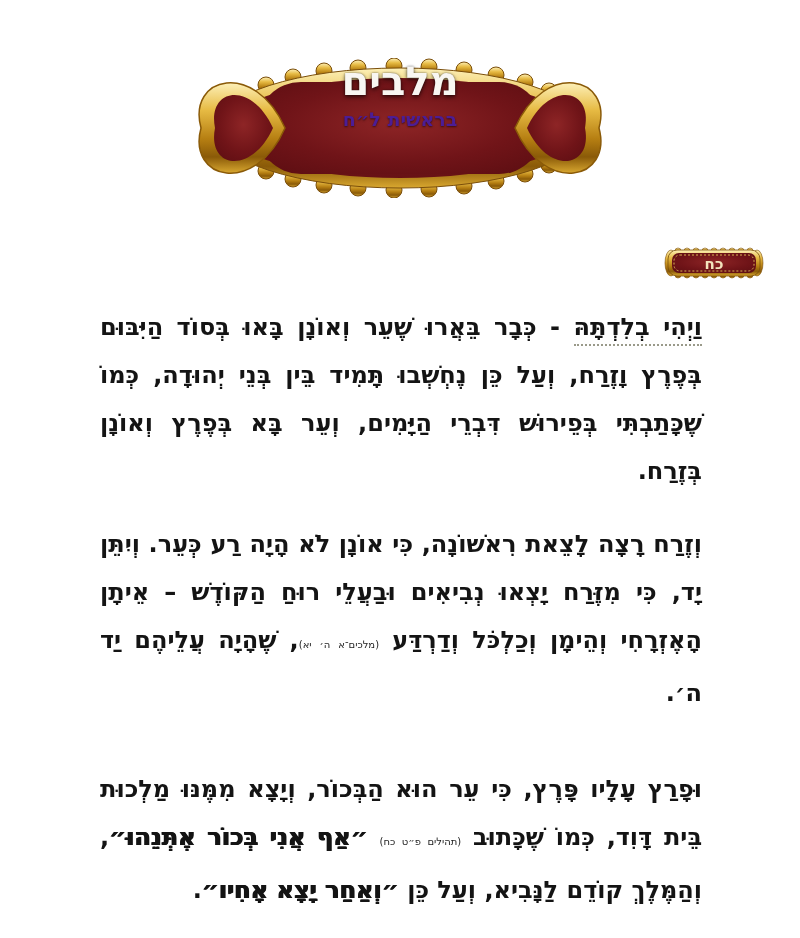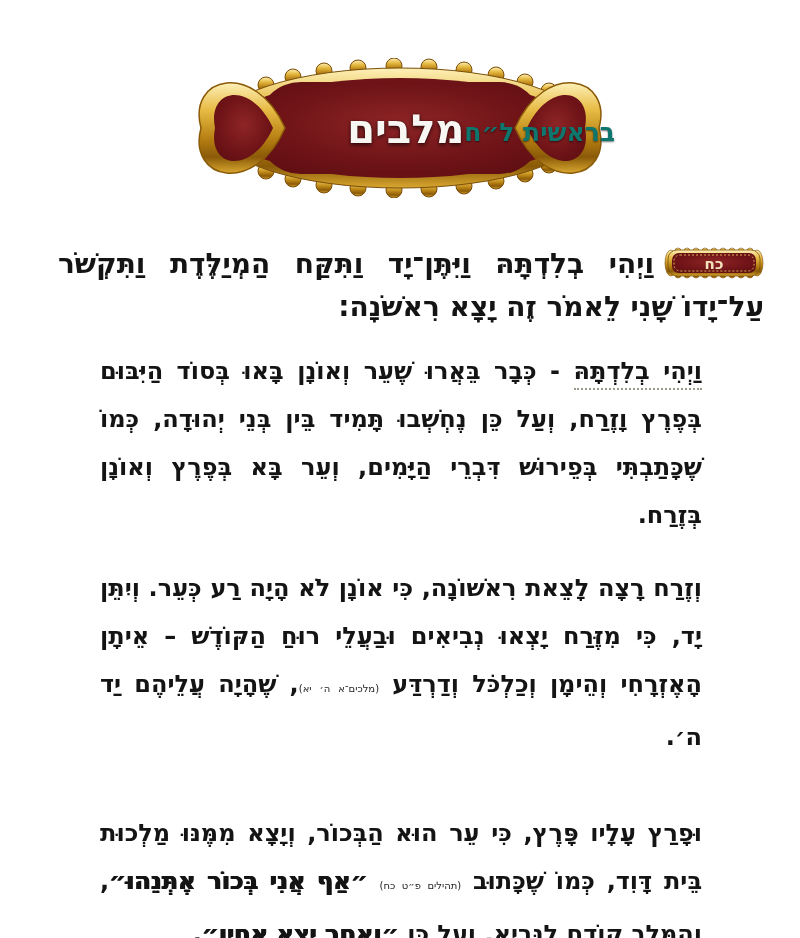--- a/index.html
+++ b/index.html
@@ -5,29 +5,29 @@
   html,body{margin:0;padding:0;background:#ffffff;}
   .page{
     position:relative;width:800px;height:938px;margin:0 auto;
     background:#ffffff;overflow:hidden;
     font-family:"DejaVu Sans",sans-serif;color:#141414;
   }
   
   .banner{position:relative;width:430px;height:140px;margin:58px auto 0 auto;}
   .banner svg{display:block;width:430px;height:140px;}
   .banner-text{
-    position:absolute;inset:0;display:flex;flex-direction:row;
-    align-items:center;justify-content:flex-end;padding-top:2px;pointer-events:none;
+    position:absolute;inset:0;display:flex;flex-direction:column;
+    align-items:center;justify-content:flex-start;padding-top:2px;pointer-events:none;
   }
   .banner-title{
     font-size:40px;font-weight:bold;color:#f8f6f2;line-height:1.05;
     text-shadow:0 2px 4px rgba(0,0,0,.6),0 0 2px rgba(0,0,0,.5);
   }
   .banner-subtitle{
-    font-size:25px;font-weight:bold;color:#0f766e;margin-top:6px;
+    font-size:19px;font-weight:bold;color:#4c1d95;margin-top:6px;
     text-shadow:0 1px 2px rgba(0,0,0,.55);
   }
   
   .content{direction:rtl;}
   .verse{
     font-size:28px;font-weight:bold;line-height:1.55;
     margin:44px 36px 0 58px;text-align:justify;
   }
   .verse-badge{width:100px;height:34px;vertical-align:-7px;margin-left:10px;}
   .badge-text{font-family:"DejaVu Sans",sans-serif;font-weight:bold;}
@@ -140,21 +140,21 @@
         <circle cx="68" cy="29" r="3"></circle>
             <circle cx="77" cy="29" r="3"></circle>
             <circle cx="86" cy="29" r="3"></circle>
         <ellipse cx="7" cy="17" rx="6" ry="13"></ellipse>
             <ellipse cx="93" cy="17" rx="6" ry="13"></ellipse>
       </g>
           <rect x="4" y="4" width="92" height="26" rx="9" fill="url(#gold)" stroke="#7a4e0a" stroke-width="0.8"></rect>
           <rect x="8" y="7" width="84" height="20" rx="7" fill="url(#maroon)"></rect>
           <rect x="10" y="9" width="80" height="16" rx="6" fill="none" stroke="#d8b055" stroke-width="1" stroke-dasharray="2 2"></rect>
           <text class="badge-text" x="50" y="23" text-anchor="middle" font-size="15" fill="#f3e3bd">כח</text>
-        </svg><span>וַיְהִי בְלִדְתָּהּ וַיִּתֶּן־יָד וַתִּקַּח הַמְיַלֶּדֶת וַתִּקְשֹׁר עַל־יָדוֹ שָׁנִי לֵאמֹר זֶה יָצָא רִאשֹׁנָה:</span></p>
+        </svg></p>
 
     <section class="commentary">
 
       <p><span class="seg-lead">וַיְהִי בְלִדְתָּהּ</span><span> - כְּבָר בֵּאֲרוּ שֶׁעֵר וְאוֹנָן בָּאוּ בְּסוֹד הַיִּבּוּם בְּפֶרֶץ וָזֶרַח, וְעַל כֵּן נֶחְשְׁבוּ תָּמִיד בֵּין בְּנֵי יְהוּדָה, כְּמוֹ שֶׁכָּתַבְתִּי בְּפֵירוּשׁ דִּבְרֵי הַיָּמִים, וְעֵר בָּא בְּפֶרֶץ וְאוֹנָן בְּזֶרַח.</span></p>
 
       <p><span>וְזֶרַח רָצָה לָצֵאת רִאשׁוֹנָה, כִּי אוֹנָן לֹא הָיָה רַע כְּעֵר. וְיִתֵּן יָד, כִּי מִזֶּרַח יָצְאוּ נְבִיאִים וּבַעֲלֵי רוּחַ הַקּוֹדֶשׁ – אֵיתָן הָאֶזְרָחִי וְהֵימָן וְכַלְכֹּל וְדַרְדַּע </span><span class="seg-cite">(מלכים־א ה׳ יא)</span><span>, שֶׁהָיָה עֲלֵיהֶם יַד ה׳.</span></p>
 
       <p class="third"><span>וּפָרַץ עָלָיו פָּרֶץ, כִּי עֵר הוּא הַבְּכוֹר, וְיָצָא מִמֶּנּוּ מַלְכוּת בֵּית דָּוִד, כְּמוֹ שֶׁכָּתוּב </span><span class="seg-cite">(תהילים פ״ט כח)</span><span class="seg-quote"> ״אַף אֲנִי בְּכוֹר אֶתְּנֵהוּ״</span><span>, וְהַמֶּלֶךְ קוֹדֵם לַנָּבִיא, וְעַל כֵּן </span><span class="seg-quote">״וְאַחַר יָצָא אָחִיו״</span><span>.</span></p>
 
     </section>

